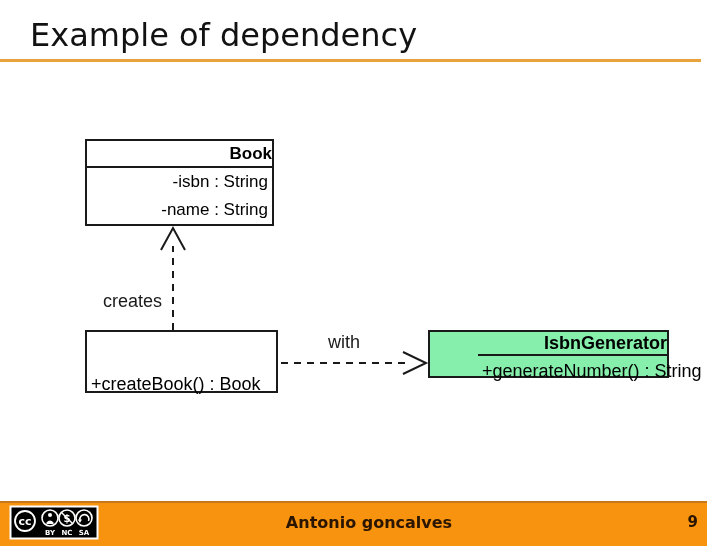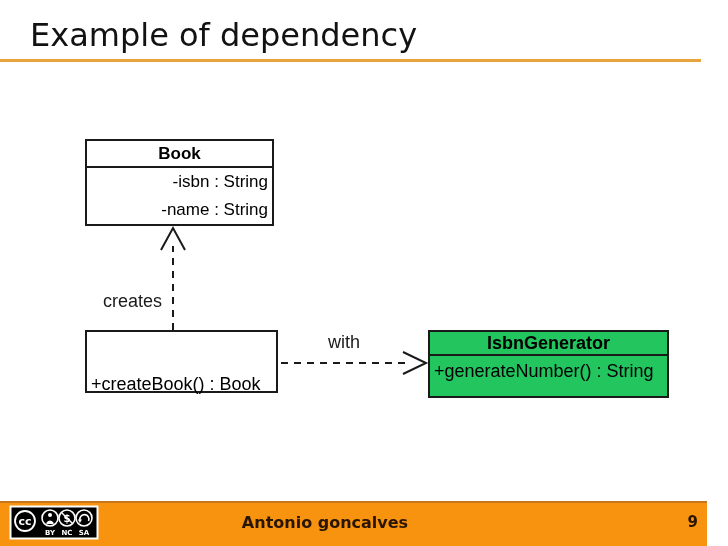--- a/index.html
+++ b/index.html
@@ -16,33 +16,33 @@
     position:absolute;left:0;top:59px;width:701px;height:3px;
     background:#E9A33C;
   }
 
   
   .uml-class{
     position:absolute;border:2px solid #1a1a1a;background:#ffffff;
     box-sizing:border-box;
   }
   .uml-class .uml-header{
-    border-bottom:2px solid #1a1a1a;text-align:center;font-weight:bold;
+    border-bottom:2px solid #1a1a1a;text-align:right;font-weight:bold;
     box-sizing:border-box;
   }
   .uml-class .uml-member{
     padding:1px 4px;white-space:nowrap;
   }
   .box-book{left:85px;top:139px;width:189px;height:87px;font-size:17px;}
   .box-book .uml-header{height:27px;line-height:26px;font-size:17px;}
   .box-book .uml-member{line-height:26px;text-align:right;}
   .box-itemservice{left:85px;top:330px;width:193px;height:63px;font-size:18px;}
   .box-itemservice .uml-header{height:26px;line-height:24px;font-size:18px;}
   .box-itemservice .uml-member{line-height:30px;margin-top:36px;}
-  .box-isbngenerator{left:428px;top:330px;width:241px;height:68px;font-size:18px;background:#22c55e;}
+  .box-isbngenerator{left:428px;top:330px;width:241px;height:48px;font-size:18px;background:#86efac;padding-left:48px;}
   .box-isbngenerator .uml-header{height:24px;line-height:22px;font-size:18px;}
   .box-isbngenerator .uml-member{line-height:28px;}
 
   
   .edge-label{
     position:absolute;font-size:18px;color:#1a1a1a;white-space:nowrap;
   }
   .label-creates{left:103px;top:262px;margin-top:29px;}
   .label-with{left:328px;top:332px;}
 
@@ -51,20 +51,21 @@
 
   
   .footer-bar{
     position:absolute;left:0;top:501px;width:707px;height:45px;
     background:#F7930F;border-top:2px solid #C8781A;box-sizing:border-box;
   }
   .footer-author{
     position:absolute;left:0;top:513px;width:650px;text-align:center;
     font-family:"DejaVu Sans",sans-serif;font-size:16px;font-weight:bold;
     color:#2a1500;
+    padding-left:44px;
   }
   .footer-page{
     position:absolute;right:30px;top:513px;
     font-family:"DejaVu Sans",sans-serif;font-size:15px;font-weight:bold;
     color:#2a1500;
   }
   .cc-badge{position:absolute;left:9px;top:505px;}
 </style>
 </head>
 <body>

